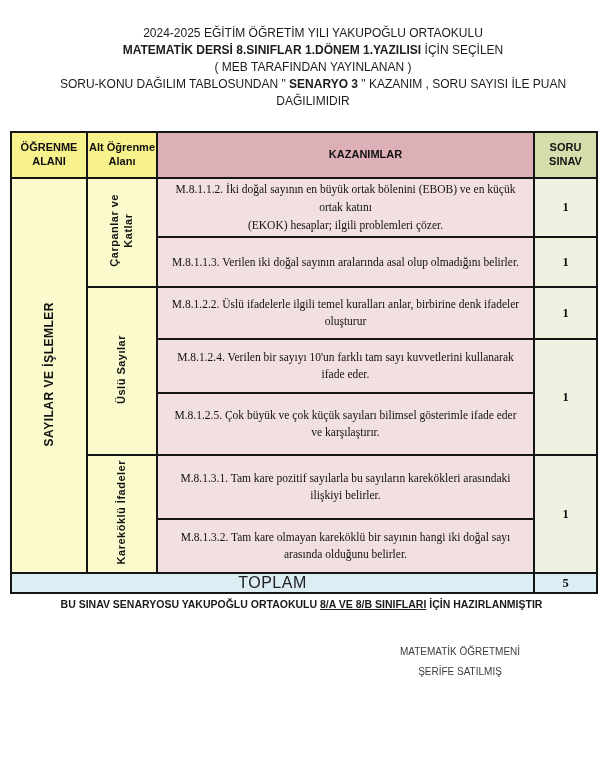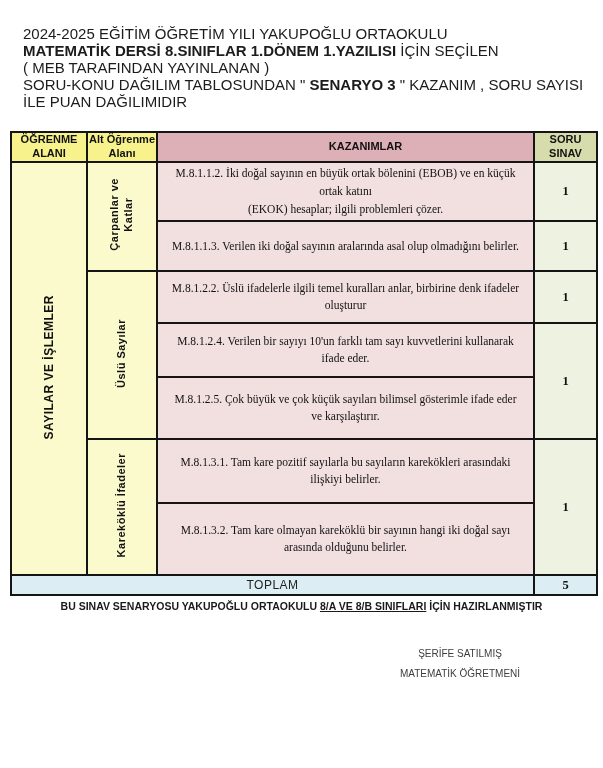--- a/index.html
+++ b/index.html
@@ -8,21 +8,22 @@
     height: 768px;
     font-family: "Liberation Sans", sans-serif;
     color: #111;
     position: relative;
     overflow: hidden;
   }
 
   
   .title-block {
     padding-top: 25px;
-    font-size: 15px;
+    text-align: center;
+    font-size: 12px;
     line-height: 17px;
     color: #1c1c1c;
     margin-left: 23px;
   }
   .title-block .b { font-weight: bold; }
 
   
   table.dist {
     border-collapse: collapse;
     table-layout: fixed;
@@ -68,21 +69,21 @@
     transform: rotate(180deg);
     font-weight: bold;
     white-space: pre-line;
     line-height: 1.25;
     letter-spacing: 0.5px;
   }
   .vtext.area { font-size: 12px; }
   .vtext.subarea { font-size: 11px; }
 
   td.total-label {
-    font-size: 12px;
+    font-size: 16px;
     letter-spacing: 0.5px;
     color: #222;
   }
   td.total-value {
     font-family: "Liberation Serif", "DejaVu Serif", serif;
     font-size: 12.5px;
     font-weight: bold;
   }
 
   
@@ -114,21 +115,21 @@
 </div>
 
 <table class="dist">
   <colgroup>
     <col style="width:76px">
       <col style="width:70px">
       <col style="width:377px">
       <col style="width:63px">
   </colgroup>
   <tbody>
-      <tr style="height:30px">
+      <tr style="height:46px">
     <th class="hdr hdr-yellow">ÖĞRENME ALANI</th>
     <th class="hdr hdr-yellow">Alt Öğrenme Alanı</th>
     <th class="hdr hdr-pink">KAZANIMLAR</th>
     <th class="hdr hdr-olive">SORU SINAV</th>
   </tr>
   <tr style="height:54px">
     <td class="cell-yellow" rowspan="7">
       <span class="vwrap"><span class="vtext area">SAYILAR VE İŞLEMLER</span></span>
     </td>
     <td class="cell-yellow" rowspan="2">
@@ -162,31 +163,31 @@
 ve karşılaştırır.</td>
   </tr>
   <tr style="height:64px">
     <td class="cell-yellow" rowspan="2">
       <span class="vwrap"><span class="vtext subarea">Kareköklü İfadeler</span></span>
     </td>
     <td class="kazanim cell-pink">M.8.1.3.1. Tam kare pozitif sayılarla bu sayıların karekökleri arasındaki
 ilişkiyi belirler.</td>
     <td class="count cell-green" rowspan="2">1</td>
   </tr>
-  <tr style="height:72px">
+  <tr style="height:54px">
     <td class="kazanim cell-pink">M.8.1.3.2. Tam kare olmayan kareköklü bir sayının hangi iki doğal sayı
 arasında olduğunu belirler.</td>
   </tr>
   <tr style="height:20px">
     <td class="total-label row-blue" colspan="3">TOPLAM</td>
     <td class="total-value row-blue">5</td>
   </tr>
 </tbody>
   </table>
 
 <div class="footnote">
   <span>BU SINAV SENARYOSU YAKUPOĞLU ORTAOKULU </span><span class="u">8/A VE 8/B SINIFLARI</span><span> İÇİN HAZIRLANMIŞTIR</span>
 </div>
 
 <div class="signature">
+  <div>MATEMATİK ÖĞRETMENİ</div>
   <div>ŞERİFE SATILMIŞ</div>
-  <div>MATEMATİK ÖĞRETMENİ</div>
 </div>
 
 </body></html>

